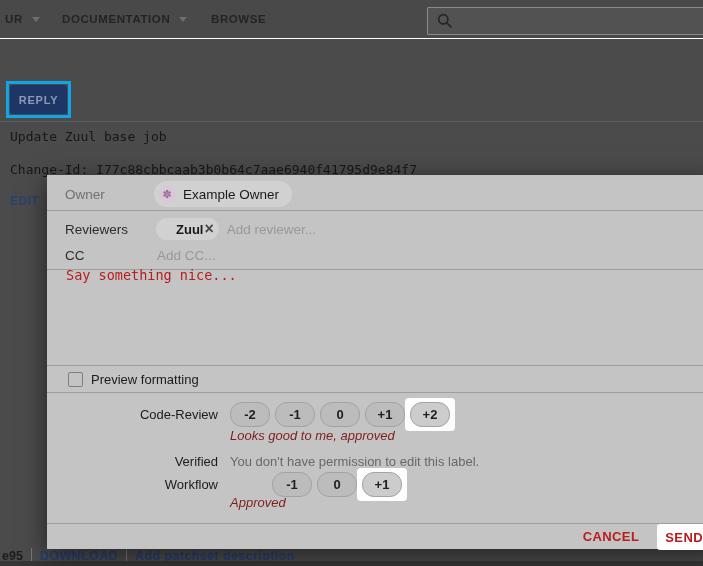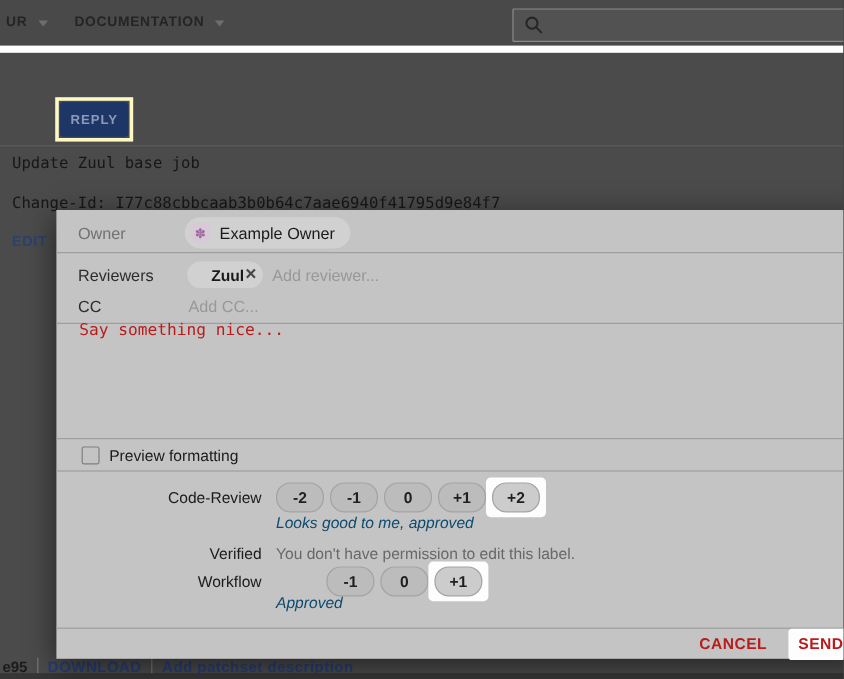--- a/index.html
+++ b/index.html
@@ -2,30 +2,30 @@
 <html><head>
 <meta charset="utf-8">
 <style>
   html,body{margin:0;padding:0;background:#2e2e2e;}
   .page{position:relative;width:703px;height:566px;overflow:hidden;
         background:#4b4b4b;font-family:"Liberation Sans",sans-serif;
         -webkit-font-smoothing:antialiased;}
 
   
   .topbar{position:absolute;left:0;top:0;width:703px;height:38px;background:#494949;
-          border-bottom:6px solid #ffffff;text-align:right;}
+          border-bottom:1px solid #ffffff;text-align:right;}
   .nav-item{position:absolute;top:0;height:38px;display:flex;align-items:center;gap:9px;
             color:#242424;font-size:11.5px;font-weight:700;letter-spacing:.6px;cursor:pointer;}
   .caret{width:0;height:0;border-left:4px solid transparent;border-right:4px solid transparent;
          border-top:5px solid #6e6e6e;display:inline-block;}
   .searchbox{position:absolute;left:427px;top:7px;right:-6px;height:26px;background:#525252;
              border:1px solid #8a8a8a;border-radius:1px;display:flex;align-items:center;padding-left:9px;}
 
   
-  .reply-outline{position:absolute;left:6px;top:81px;border:3px solid #fef9c3;padding:1px;margin-left:40px;}
+  .reply-outline{position:absolute;left:6px;top:81px;border:3px solid #0ea5e9;padding:1px;}
   .reply-btn{display:block;width:57px;height:29px;background:#1d3665;border:none;border-radius:3px;
              color:#8a9ab8;font-family:"Liberation Sans",sans-serif;font-size:11px;font-weight:700;
              letter-spacing:.8px;cursor:pointer;}
   .hdiv{position:absolute;left:0;right:0;border-top:1px solid #5e5e5e;}
   .mono{position:absolute;left:10px;font-family:"DejaVu Sans Mono",monospace;font-size:13px;
         color:#171717;white-space:pre;}
   .edit-link{position:absolute;left:10px;top:194px;color:#2b416f;font-size:12px;font-weight:700;
              letter-spacing:.5px;cursor:pointer;}
   .bottombar{position:absolute;left:2px;top:548px;display:flex;align-items:center;gap:8px;
              font-size:12.5px;white-space:nowrap;}
@@ -55,41 +55,44 @@
             flex:none;cursor:pointer;}
   .cb-label{margin-left:8px;font-size:13px;font-weight:500;color:#1b1b1b;}
 
   .vote-label{width:153px;flex:none;text-align:right;font-size:13px;font-weight:500;color:#1b1b1b;}
   .pills{display:flex;align-items:center;gap:5px;margin-left:12px;}
   .pill{width:38px;height:23px;border:1px solid #a3a3a3;border-radius:12px;background:#bcbcbc;
         font-size:13px;font-weight:600;color:#202020;display:flex;align-items:center;
         justify-content:center;cursor:pointer;}
   .hlbox{background:#fdfdfd;border-radius:4px;padding:4px 5px;margin:-4px 0;}
   .hlbox .pill{background:#cccccc;}
-  .vote-desc{position:absolute;left:183px;font-size:13px;font-style:italic;color:#0c4a6e;}
+  .vote-desc{position:absolute;left:183px;font-size:13px;font-style:italic;color:#7f1d1d;}
   .vote-msg{margin-left:12px;font-size:13px;color:#686868;}
 
   .d-footer{position:absolute;left:0;right:10px;top:349px;height:25px;display:flex;
             align-items:center;justify-content:flex-end;gap:18px;}
   .txt-btn{font-size:13px;font-weight:700;letter-spacing:.4px;color:#b91c1c;cursor:pointer;}
   .send-box{background:#fdfdfd;border-radius:3px;padding:4px 8px;}
 </style>
 </head>
 <body>
 
 <div class="page">
 
   <div class="topbar">
     <div class="nav-item" style="left:5px">
       <span>UR</span>
       <span class="caret"></span>
     </div>
     <div class="nav-item" style="left:62px">
       <span>DOCUMENTATION</span>
       <span class="caret"></span>
+    </div>
+    <div class="nav-item" style="left:211px">
+      <span>BROWSE</span>
     </div>
     <div class="searchbox">
       <svg width="16" height="16" viewBox="0 0 16 16">
         <circle cx="6.3" cy="6.3" r="4.6" fill="none" stroke="#262626" stroke-width="1.7"></circle>
         <line x1="9.8" y1="9.8" x2="14" y2="14" stroke="#262626" stroke-width="1.7" stroke-linecap="round"></line>
       </svg>
     </div>
   </div>
 
   <div class="reply-outline">

